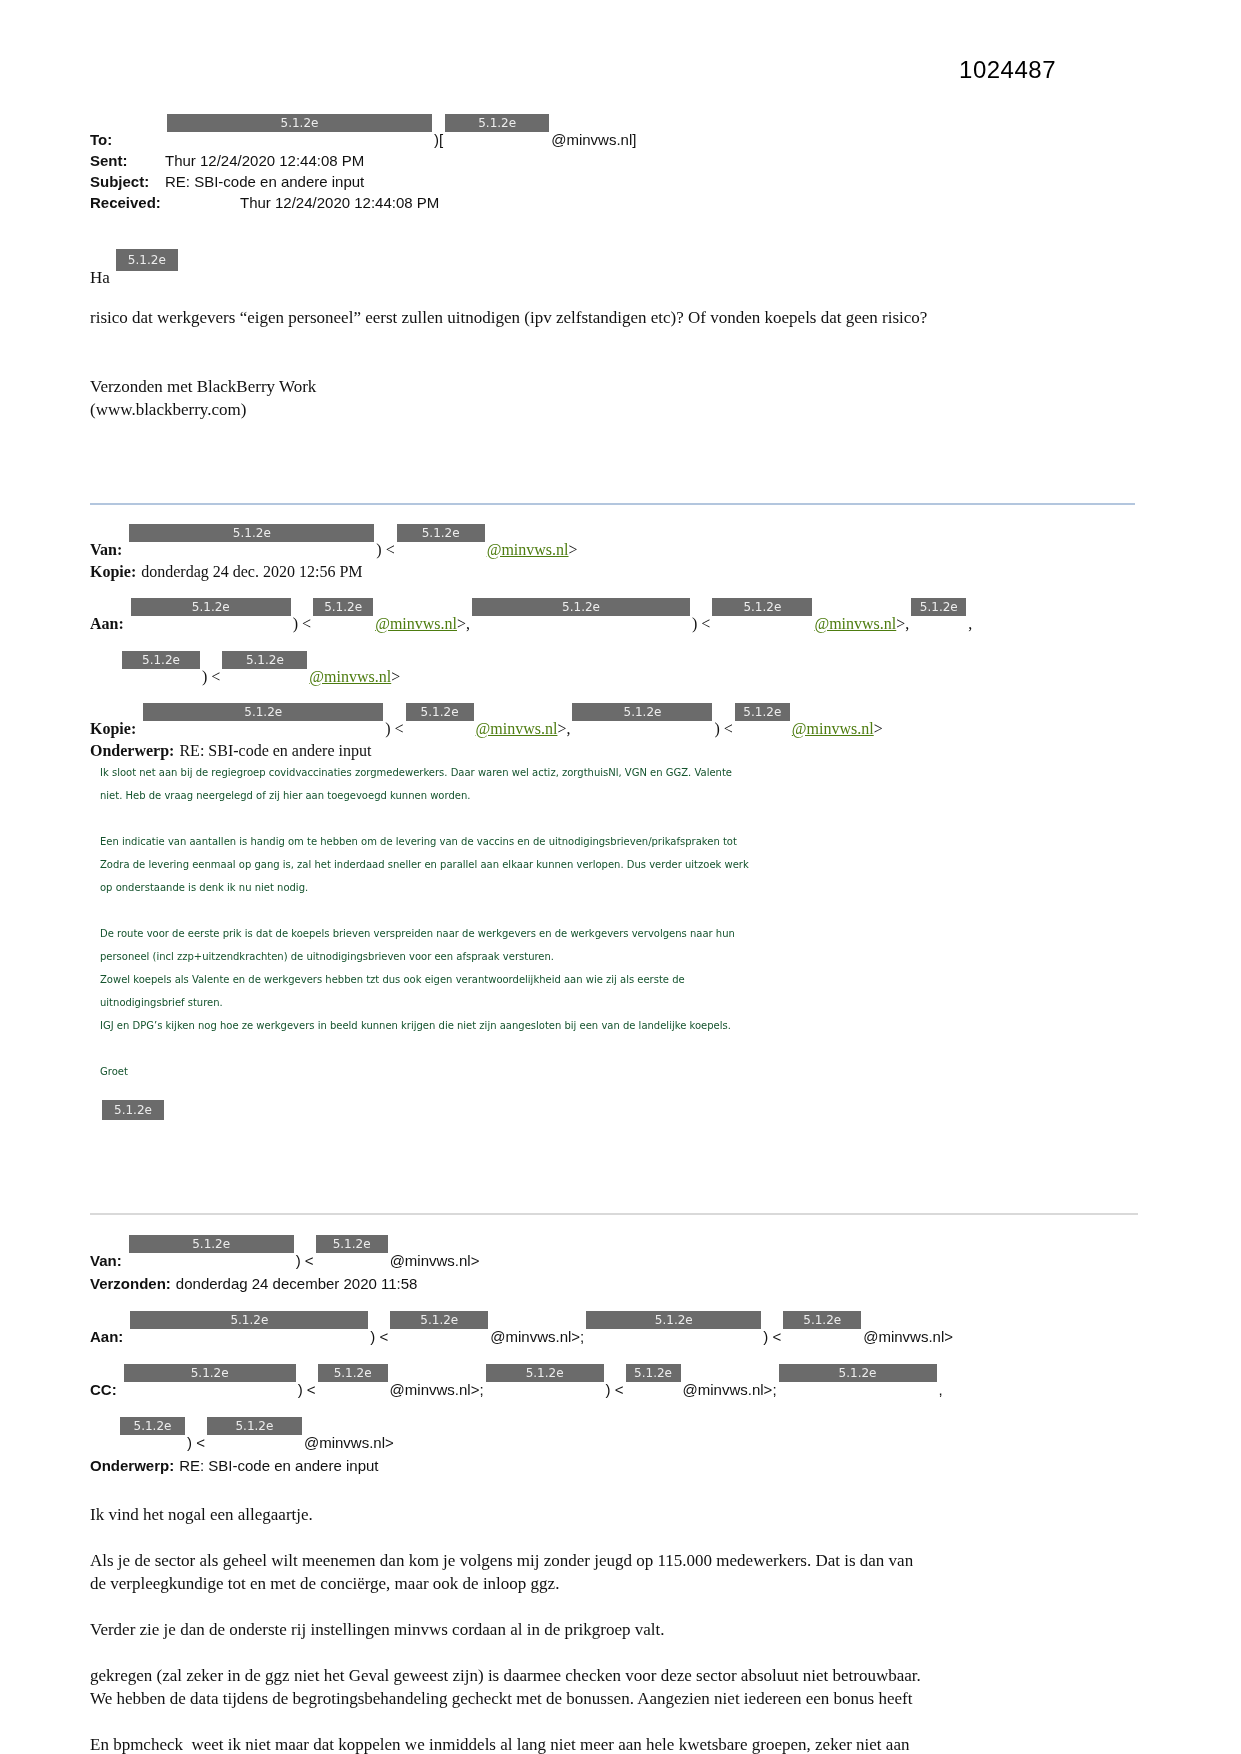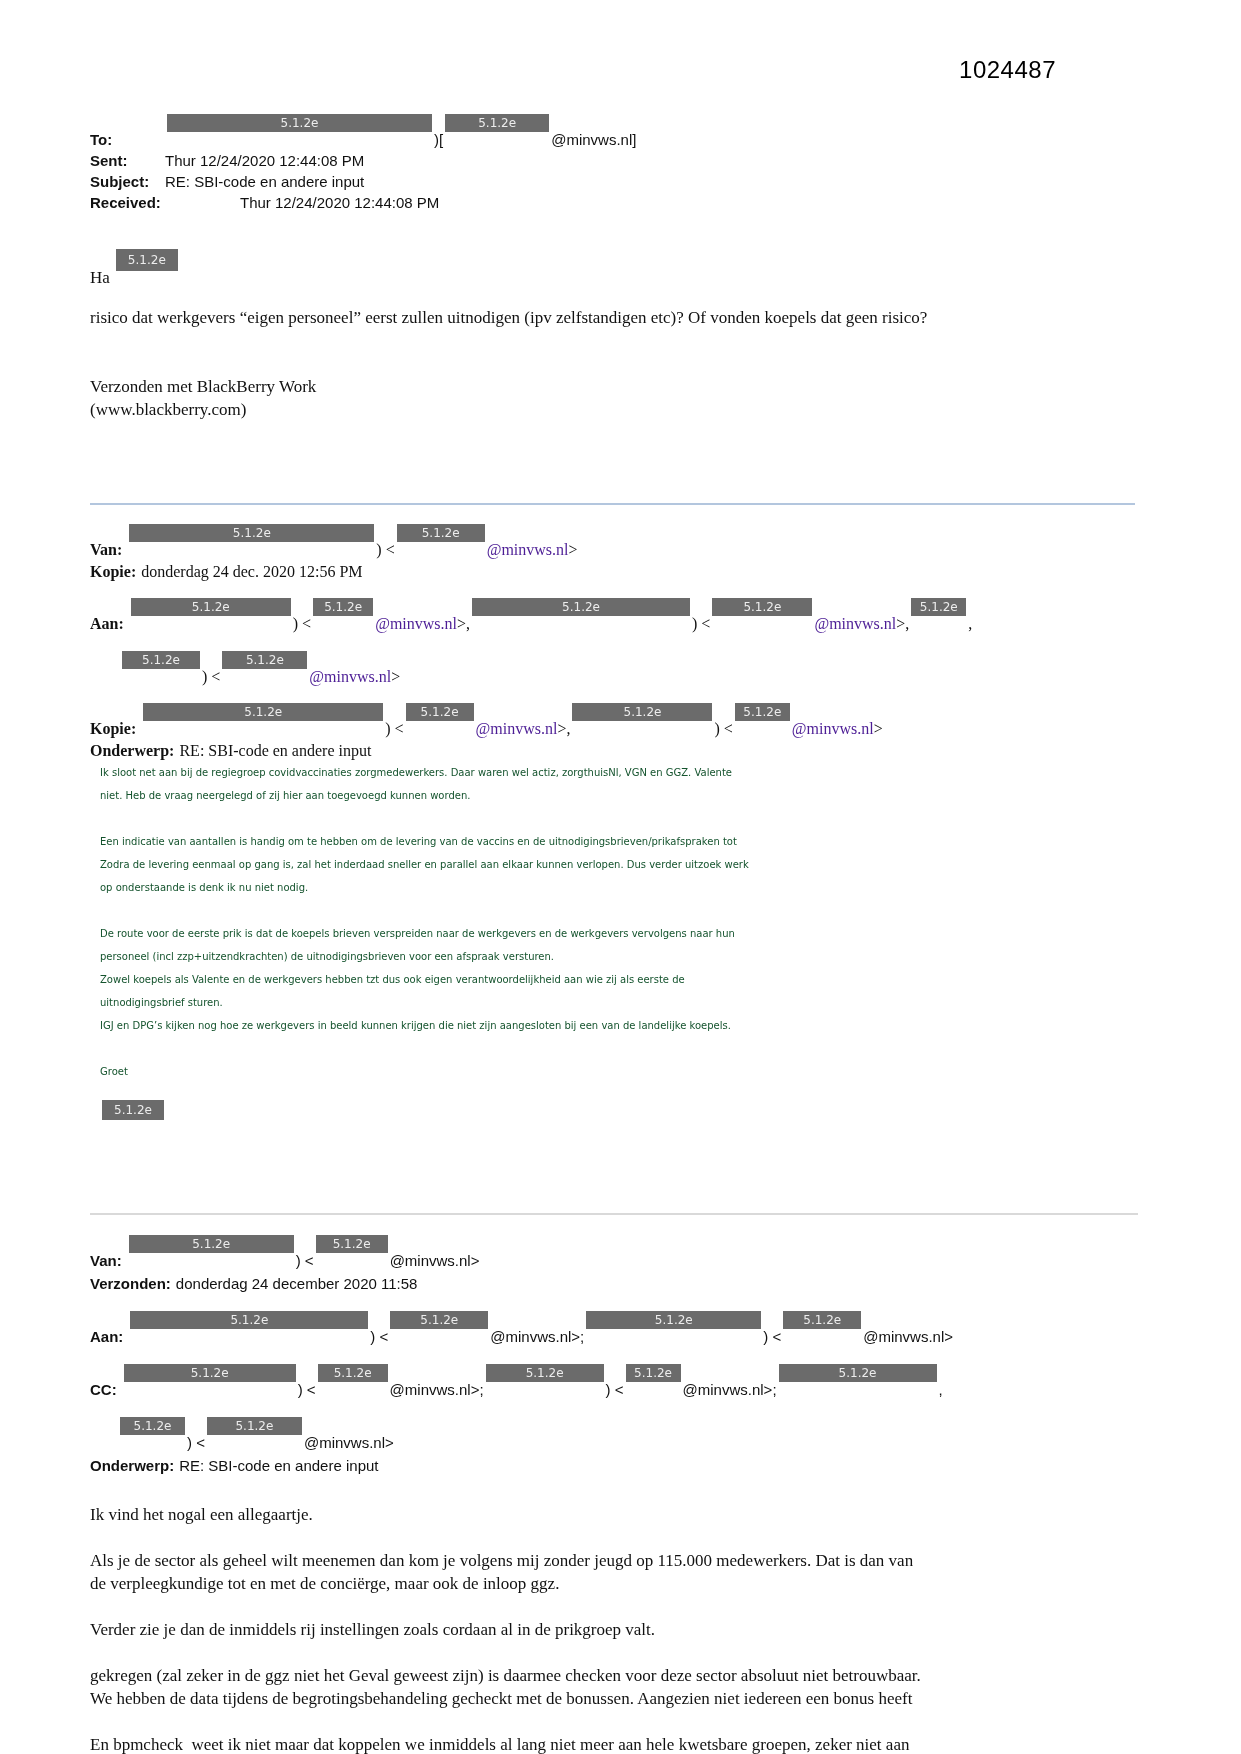--- a/index.html
+++ b/index.html
@@ -15,21 +15,21 @@
   
   .hrow{white-space:nowrap;}
   .hlabel{font-weight:bold;}
   .hspace{display:inline-block;}
   .redact{
     display:inline-block;background:#6b6b6b;color:#ededed;
     font-family:"DejaVu Sans",sans-serif;font-size:12px;
     height:18px;line-height:18px;text-align:center;vertical-align:text-bottom;
     margin:16px 2px;min-width:40px;
   }
-  .mail-link{color:#4c1d95;cursor:pointer;}
+  .mail-link{color:#4d7c0f;text-decoration:underline;cursor:pointer;}
   
   .head-sans1{font-family:"Liberation Sans",sans-serif;font-size:15px;line-height:21px;}
   .head-sans1 .hlabel{display:inline-block;width:75px;}
   
   .head-serif{font-family:"Liberation Serif",serif;font-size:16px;line-height:21.5px;margin-top:3px;}
   .head-serif .hlabel{margin-right:5px;}
   
   .head-sans2{font-family:"Liberation Sans",sans-serif;font-size:15px;line-height:23px;margin-top:4px;}
   .head-sans2 .hlabel{margin-right:5px;}
   
@@ -132,21 +132,21 @@
 
   <div class="serif-body para-block" style="margin-top:26px;">
       <div class="para">
         <div class="pline">Ik vind het nogal een allegaartje.</div>
       </div>
       <div class="para">
         <div class="pline">Als je de sector als geheel wilt meenemen dan kom je volgens mij zonder jeugd op 115.000 medewerkers. Dat is dan van</div>
         <div class="pline">de verpleegkundige tot en met de conciërge, maar ook de inloop ggz.</div>
       </div>
       <div class="para">
-        <div class="pline">Verder zie je dan de inmiddels rij instellingen zoals cordaan al in de prikgroep valt.</div>
+        <div class="pline">Verder zie je dan de onderste rij instellingen minvws cordaan al in de prikgroep valt.</div>
       </div>
       <div class="para">
         <div class="pline">gekregen (zal zeker in de ggz niet het Geval geweest zijn) is daarmee checken voor deze sector absoluut niet betrouwbaar.</div>
         <div class="pline">We hebben de data tijdens de begrotingsbehandeling gecheckt met de bonussen. Aangezien niet iedereen een bonus heeft</div>
       </div>
       <div class="para">
         <div class="pline">En bpmcheck  weet ik niet maar dat koppelen we inmiddels al lang niet meer aan hele kwetsbare groepen, zeker niet aan</div>
         <div class="pline">aantallen medewerkers.</div>
       </div>
     </div>

